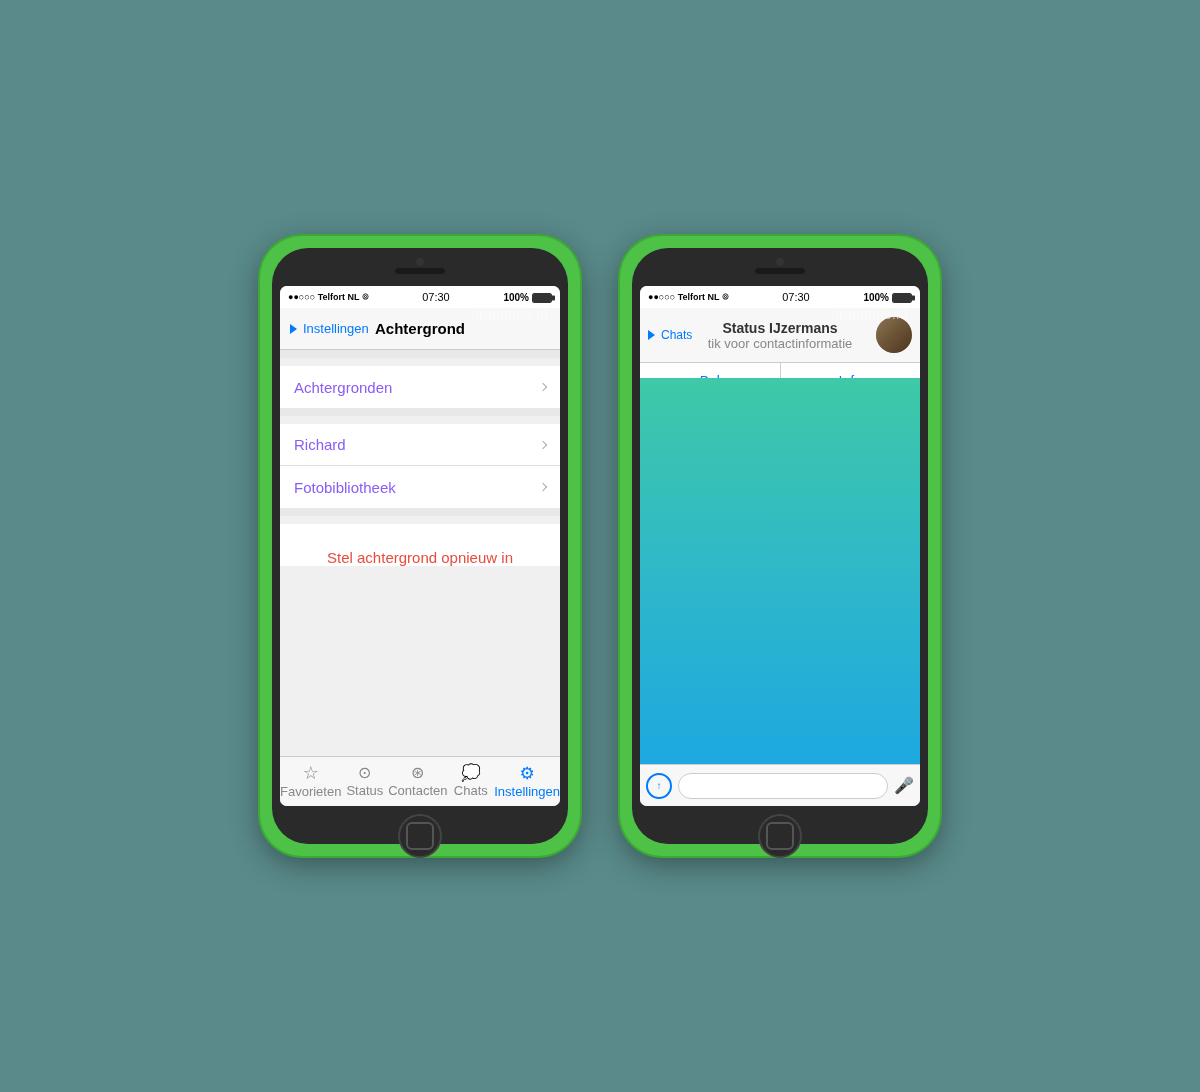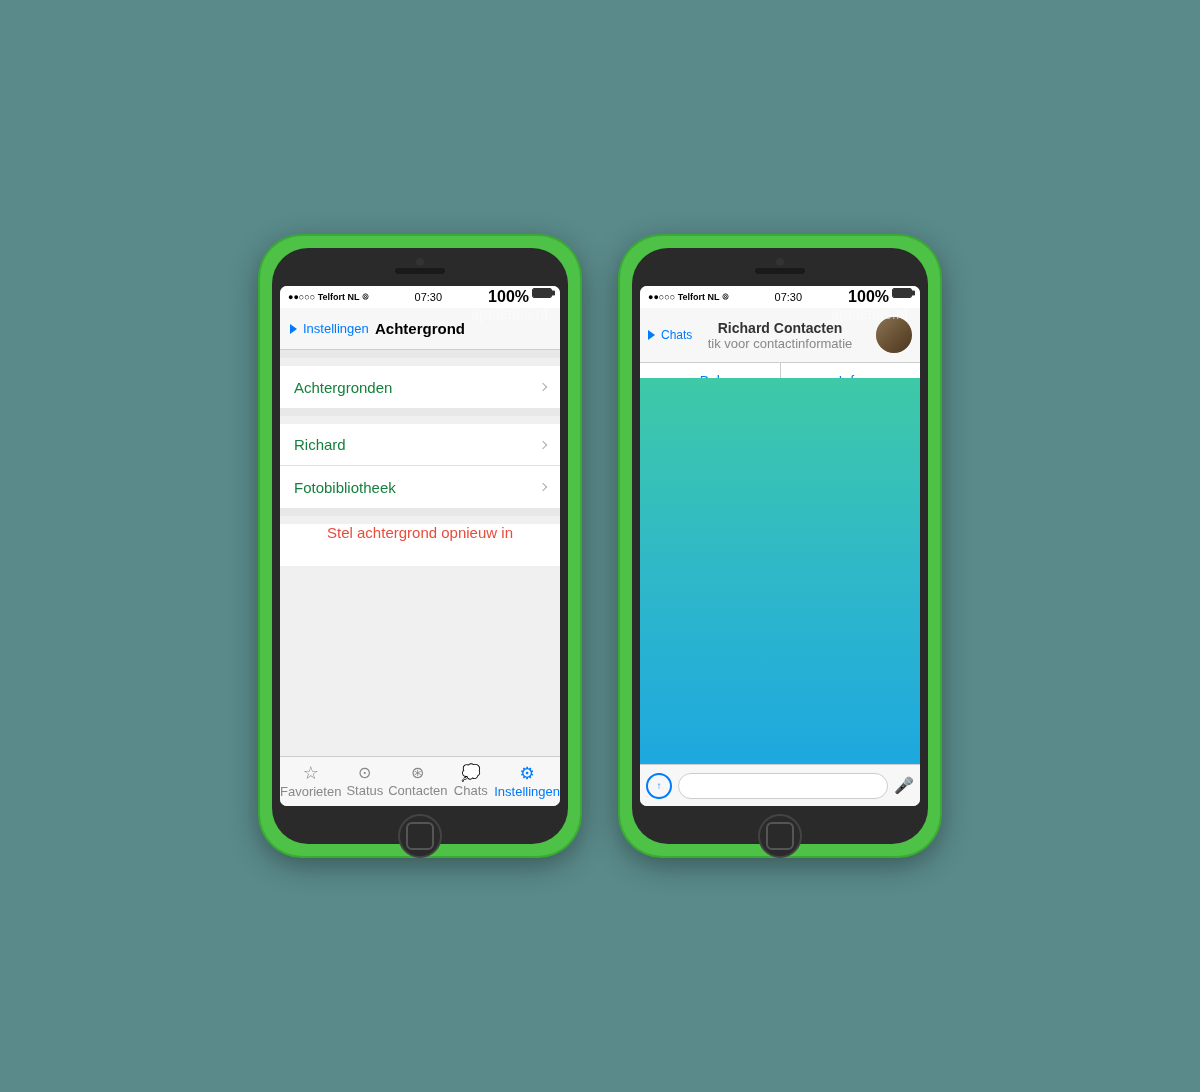--- a/index.html
+++ b/index.html
@@ -101,21 +101,21 @@
       height: 22px;
       display: flex;
       align-items: center;
       justify-content: space-between;
       padding: 0 8px;
       font-size: 10px;
       font-weight: 600;
     }
     .status-left { display: flex; align-items: center; gap: 3px; }
     .status-center { font-size: 11px; font-weight: 400; }
-    .status-right { display: flex; align-items: flex-start; gap: 3px; font-size: 16px; }
+    .status-right { display: flex; align-items: flex-end; gap: 3px; font-size: 10px; }
     .battery-icon {
       width: 20px; height: 10px; border: 1.5px solid #333; border-radius: 2px; position: relative; display: inline-flex; align-items: center;
     }
     .battery-icon::after { content:''; position:absolute; right:-4px; top:50%; transform:translateY(-50%); width:3px; height:5px; background:#333; border-radius:0 1px 1px 0; }
     .battery-fill { width: 100%; height: 100%; background: #333; border-radius: 1px; }
 
     
     .nav-bar {
       background: #f7f7f7;
       border-bottom: 1px solid #ccc;
@@ -162,36 +162,36 @@
       margin-top: 8px;
     }
     .list-item {
       height: 42px;
       display: flex;
       align-items: center;
       justify-content: space-between;
       padding: 0 14px;
       border-bottom: 1px solid #e0e0e0;
       font-size: 15px;
-      color: #15803d;
+      color: #8b5cf6;
       background: white;
     }
     .list-item:last-child { border-bottom: none; }
     .list-separator {
       height: 8px;
       background: #e8e8e8;
     }
     .list-section-reset {
       background: white;
       margin-top: 8px;
     }
     .reset-item {
       height: 42px;
       display: flex;
-      align-items: flex-start;
+      align-items: flex-end;
       justify-content: center;
       font-size: 15px;
       color: #e74c3c;
       background: white;
     }
     
     .tab-bar {
       position: absolute;
       bottom: 0;
       left: 0;
@@ -463,21 +463,21 @@
             </div>
           </div>
         </div>
 
         <div class="chat-nav-bar">
           <div class="chat-nav-back">
             <span class="chevron"></span>
             <span>Chats</span>
           </div>
           <div class="chat-nav-center">
-            <div class="chat-nav-title">Richard Contacten</div>
+            <div class="chat-nav-title">Status IJzermans</div>
             <div class="chat-nav-sub">tik voor contactinformatie</div>
           </div>
           <div class="chat-avatar">
             <div class="avatar-img"></div>
           </div>
         </div>
 
         <div class="bel-info-bar">
           <button class="bel-btn">Bel</button>
           <button class="info-btn">Info</button>

